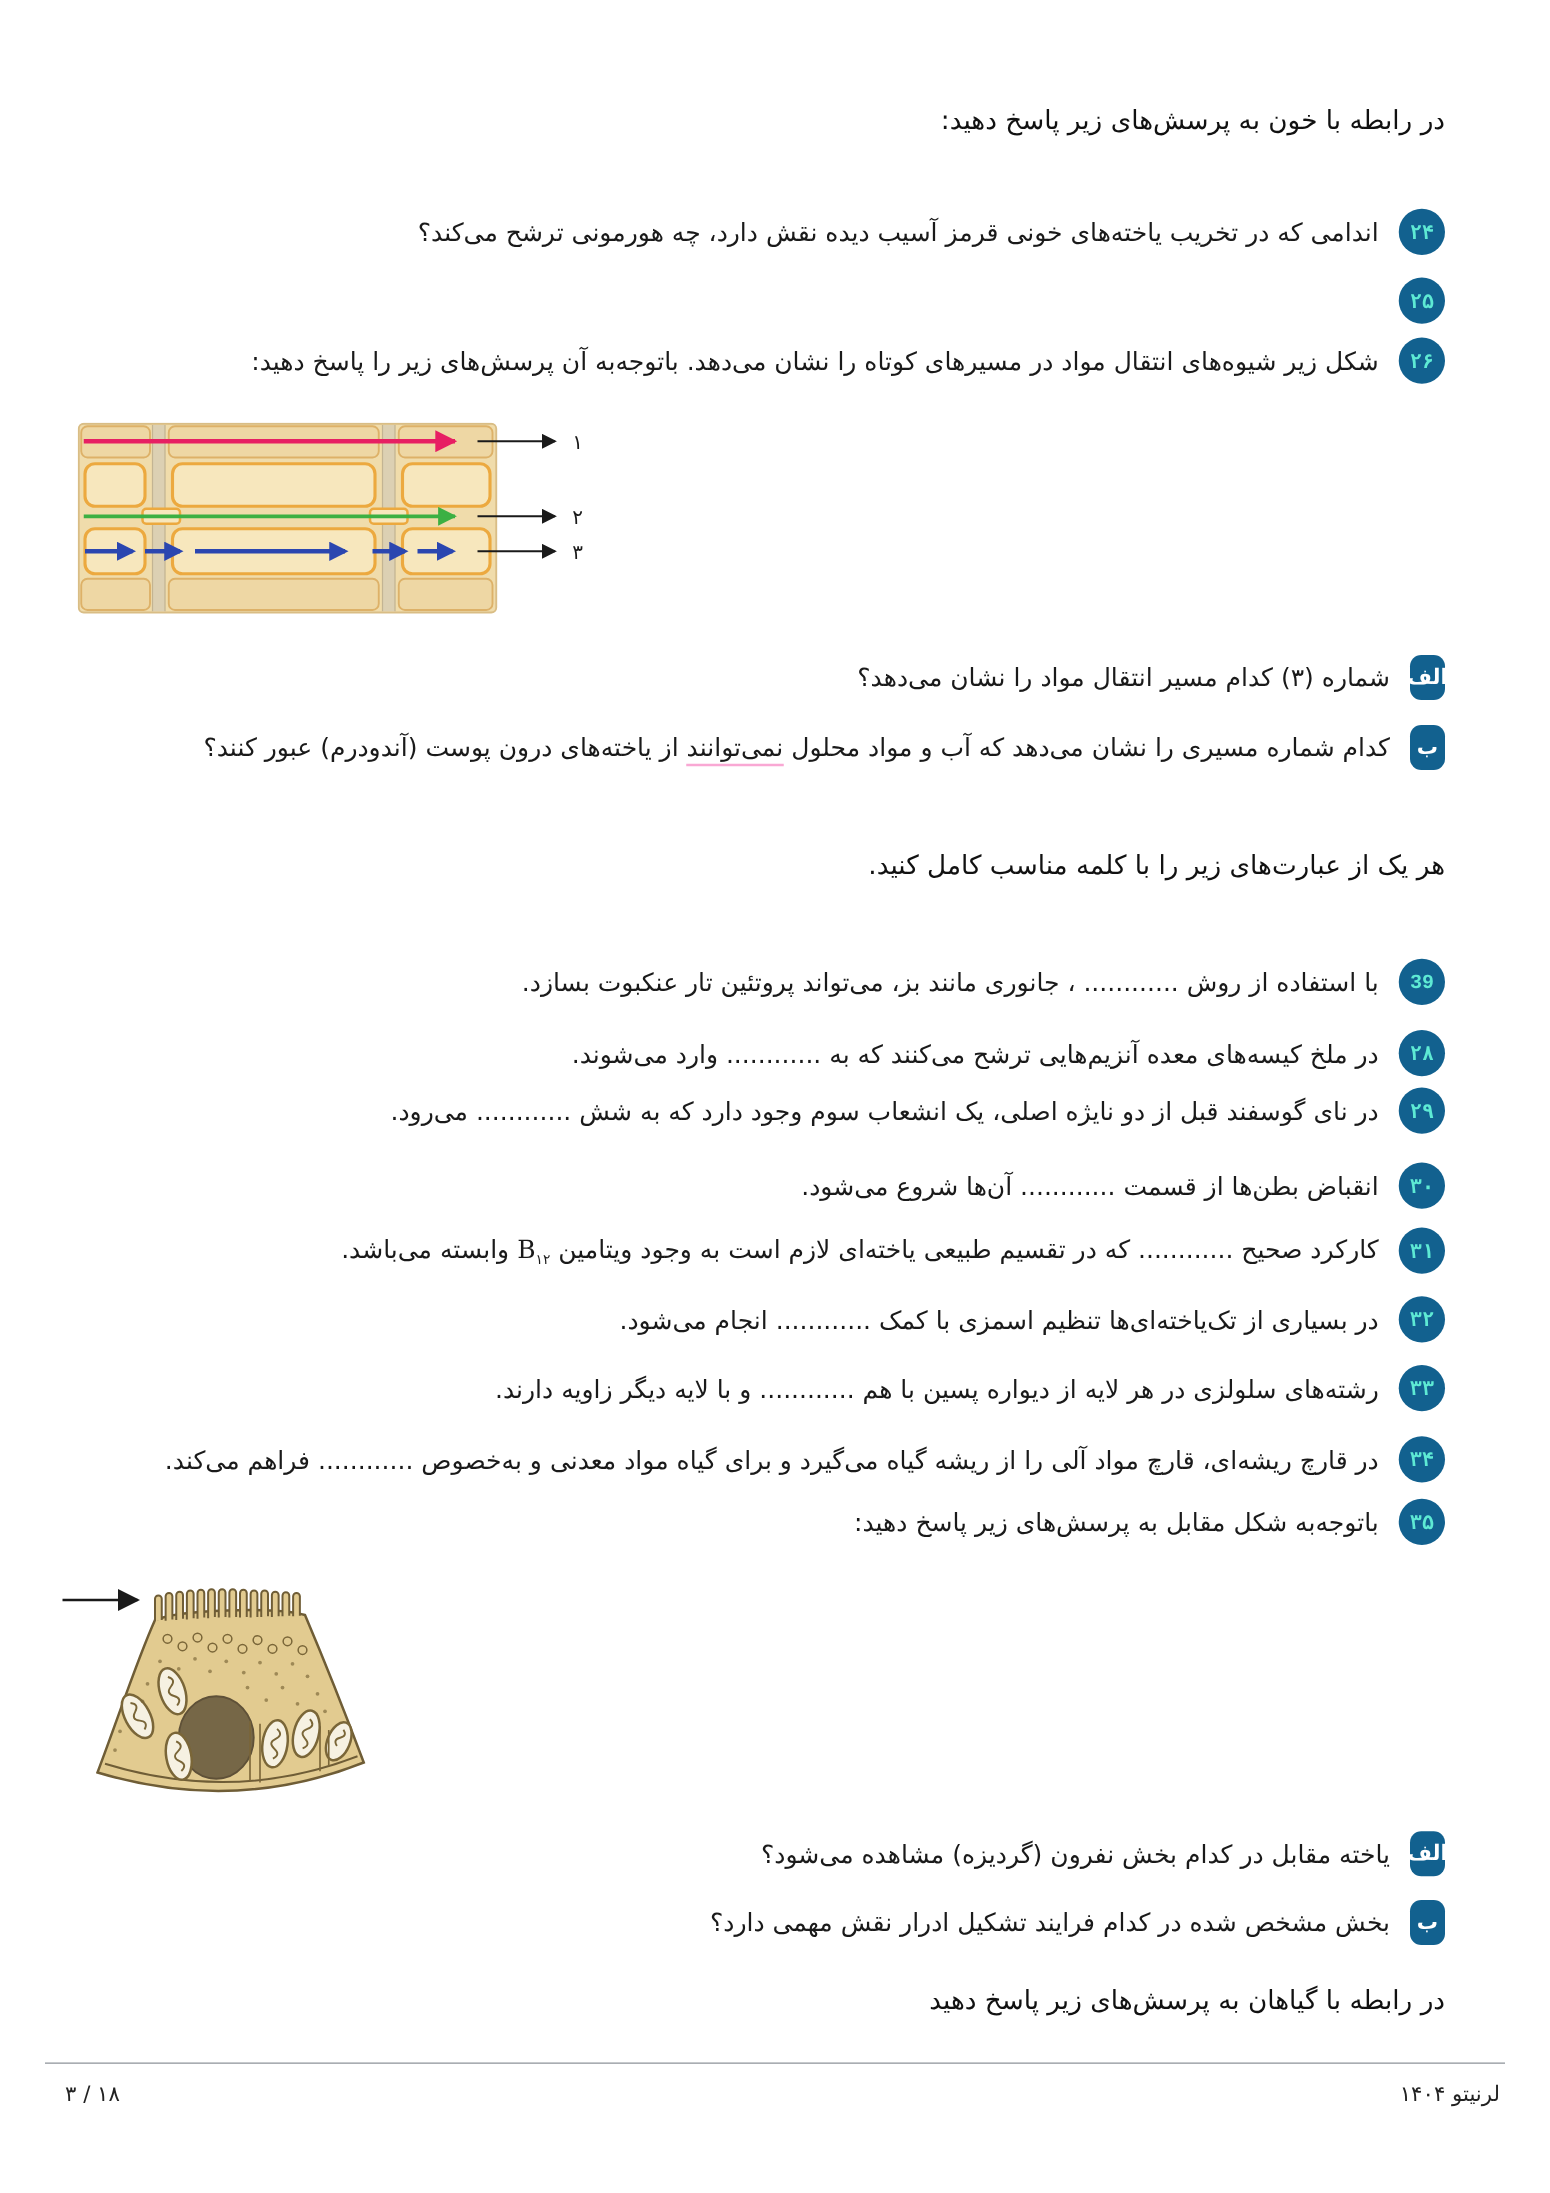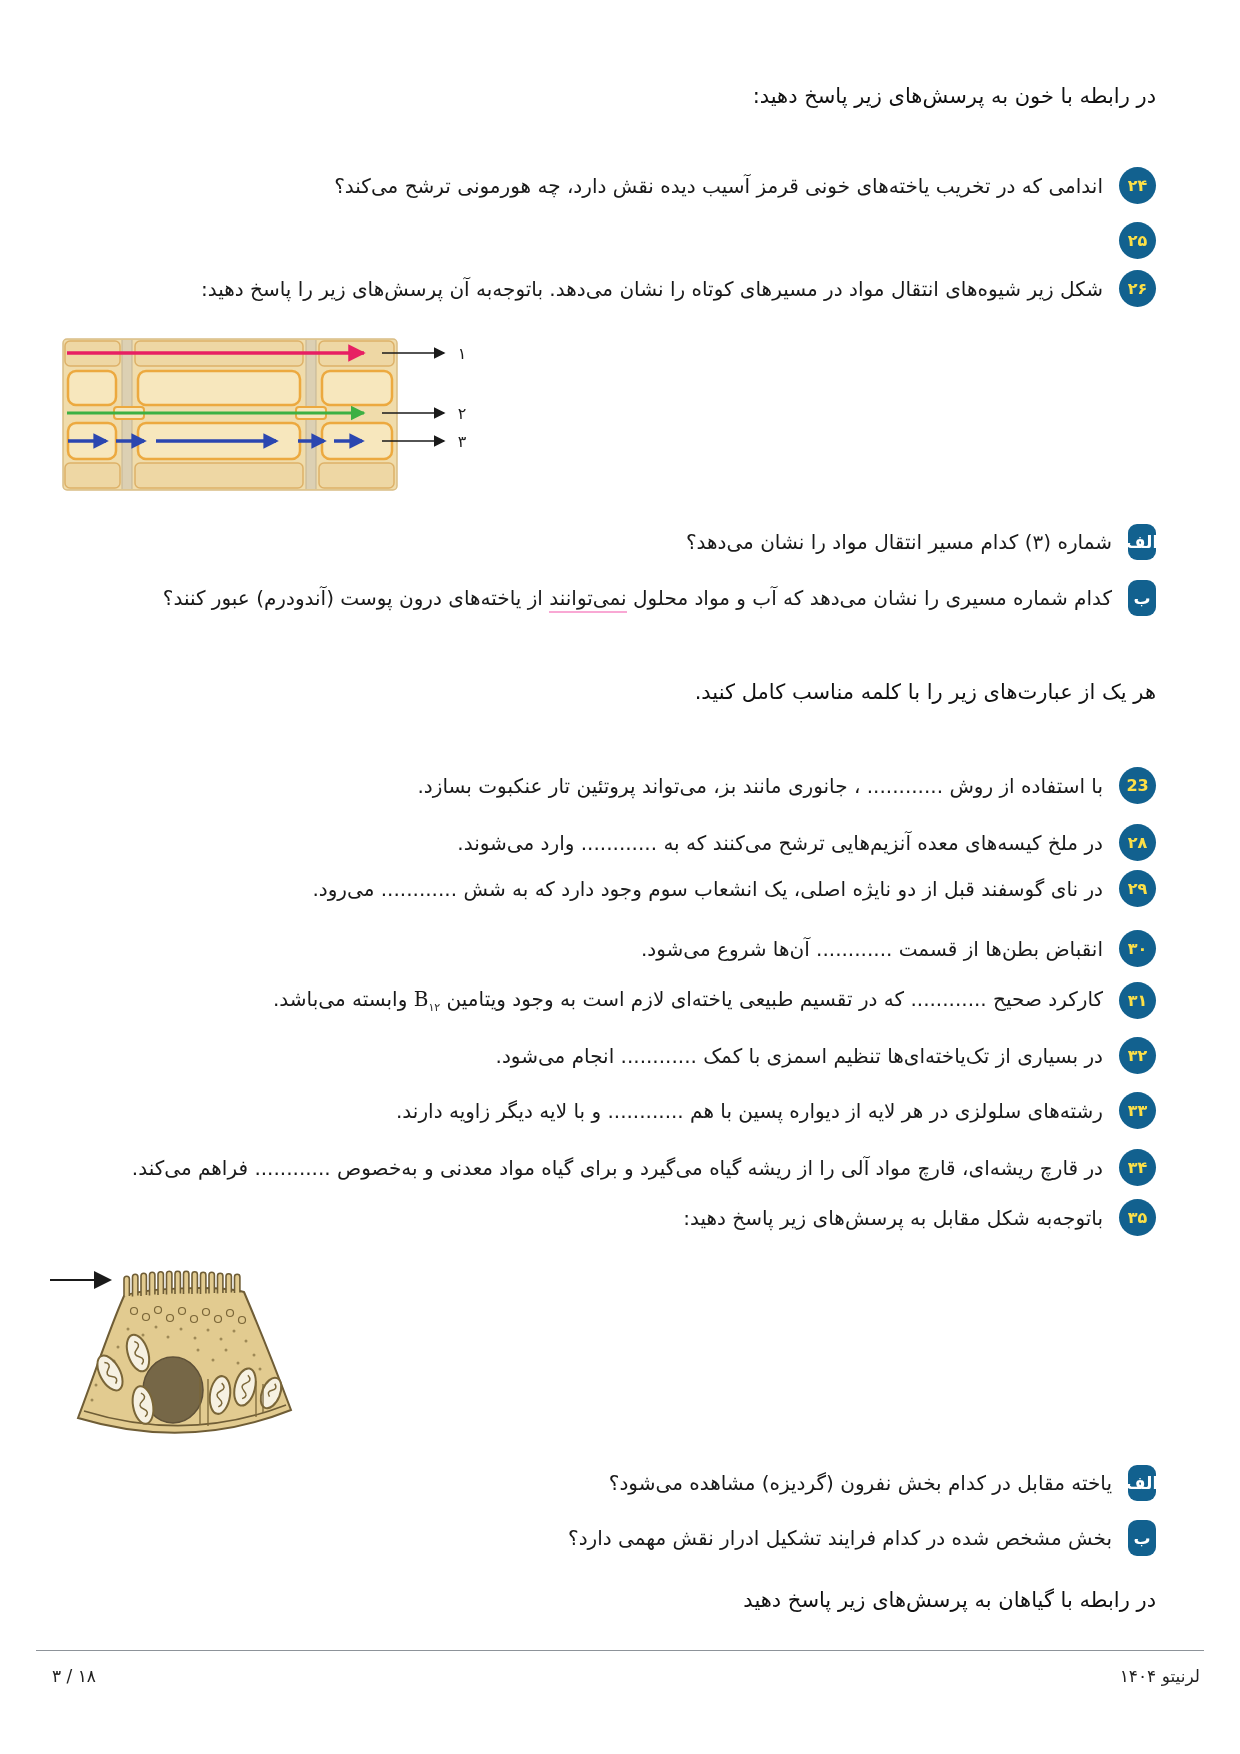--- a/index.html
+++ b/index.html
@@ -5,22 +5,22 @@
   html,body{margin:0;padding:0;background:#fff;}
   .page{
     position:relative;width:1240px;height:1754px;background:#ffffff;
     margin:0 auto;font-family:"DejaVu Sans",sans-serif;direction:rtl;
     color:#1a1a1a;overflow:hidden;
   }
   .row{position:absolute;right:84px;display:flex;align-items:center;gap:16px;direction:rtl;white-space:nowrap;}
   .plain{position:absolute;right:84px;font-size:21px;color:#111;white-space:nowrap;}
   .qnum{
     flex:none;width:37px;height:37px;border-radius:50%;
-    background:var(--badge-blue,#12618f);color:#fde047;display:flex;align-items:center;justify-content:center;
-    font-size:16px;font-weight:bold;
+    background:var(--badge-blue,#12618f);color:#5eead4;display:flex;align-items:center;justify-content:center;
+    font-size:16px;font-weight:bold;font-family:Liberation Mono, monospace;
   }
   .abadge{
     flex:none;width:28px;height:36px;border-radius:9px;
     background:var(--badge-blue,#12618f);color:#fff;display:flex;align-items:center;justify-content:center;
     font-size:17px;font-weight:bold;
   }
   .qtext{font-size:20px;color:#1a1a1a;text-align:center;}
   .u{border-bottom:2px solid #f9a8d4;padding-bottom:1px;}
   .vit{display:inline-block;direction:ltr;font-family:"DejaVu Serif",serif;}
   .vit sub{font-size:11px;}
@@ -140,21 +140,21 @@
   </div>
 
   <div class="row" style="top:580px">
     <span class="abadge">ب</span>
     <span class="qtext"><span>کدام شماره مسیری را نشان می‌دهد که آب و مواد محلول </span><span class="u">نمی‌توانند</span><span> از یاخته‌های درون پوست (آندودرم) عبور کنند؟</span></span>
   </div>
 
   <div class="plain" style="top:680px">هر یک از عبارت‌های زیر را با کلمه مناسب کامل کنید.</div>
 
   <div class="row" style="top:767px">
-    <span class="qnum">23</span>
+    <span class="qnum">39</span>
     <span class="qtext">با استفاده از روش ............ ، جانوری مانند بز، می‌تواند پروتئین تار عنکبوت بسازد.</span>
   </div>
 
   <div class="row" style="top:824px">
     <span class="qnum">۲۸</span>
     <span class="qtext">در ملخ کیسه‌های معده آنزیم‌هایی ترشح می‌کنند که به ............ وارد می‌شوند.</span>
   </div>
 
   <div class="row" style="top:870px">
     <span class="qnum">۲۹</span>

